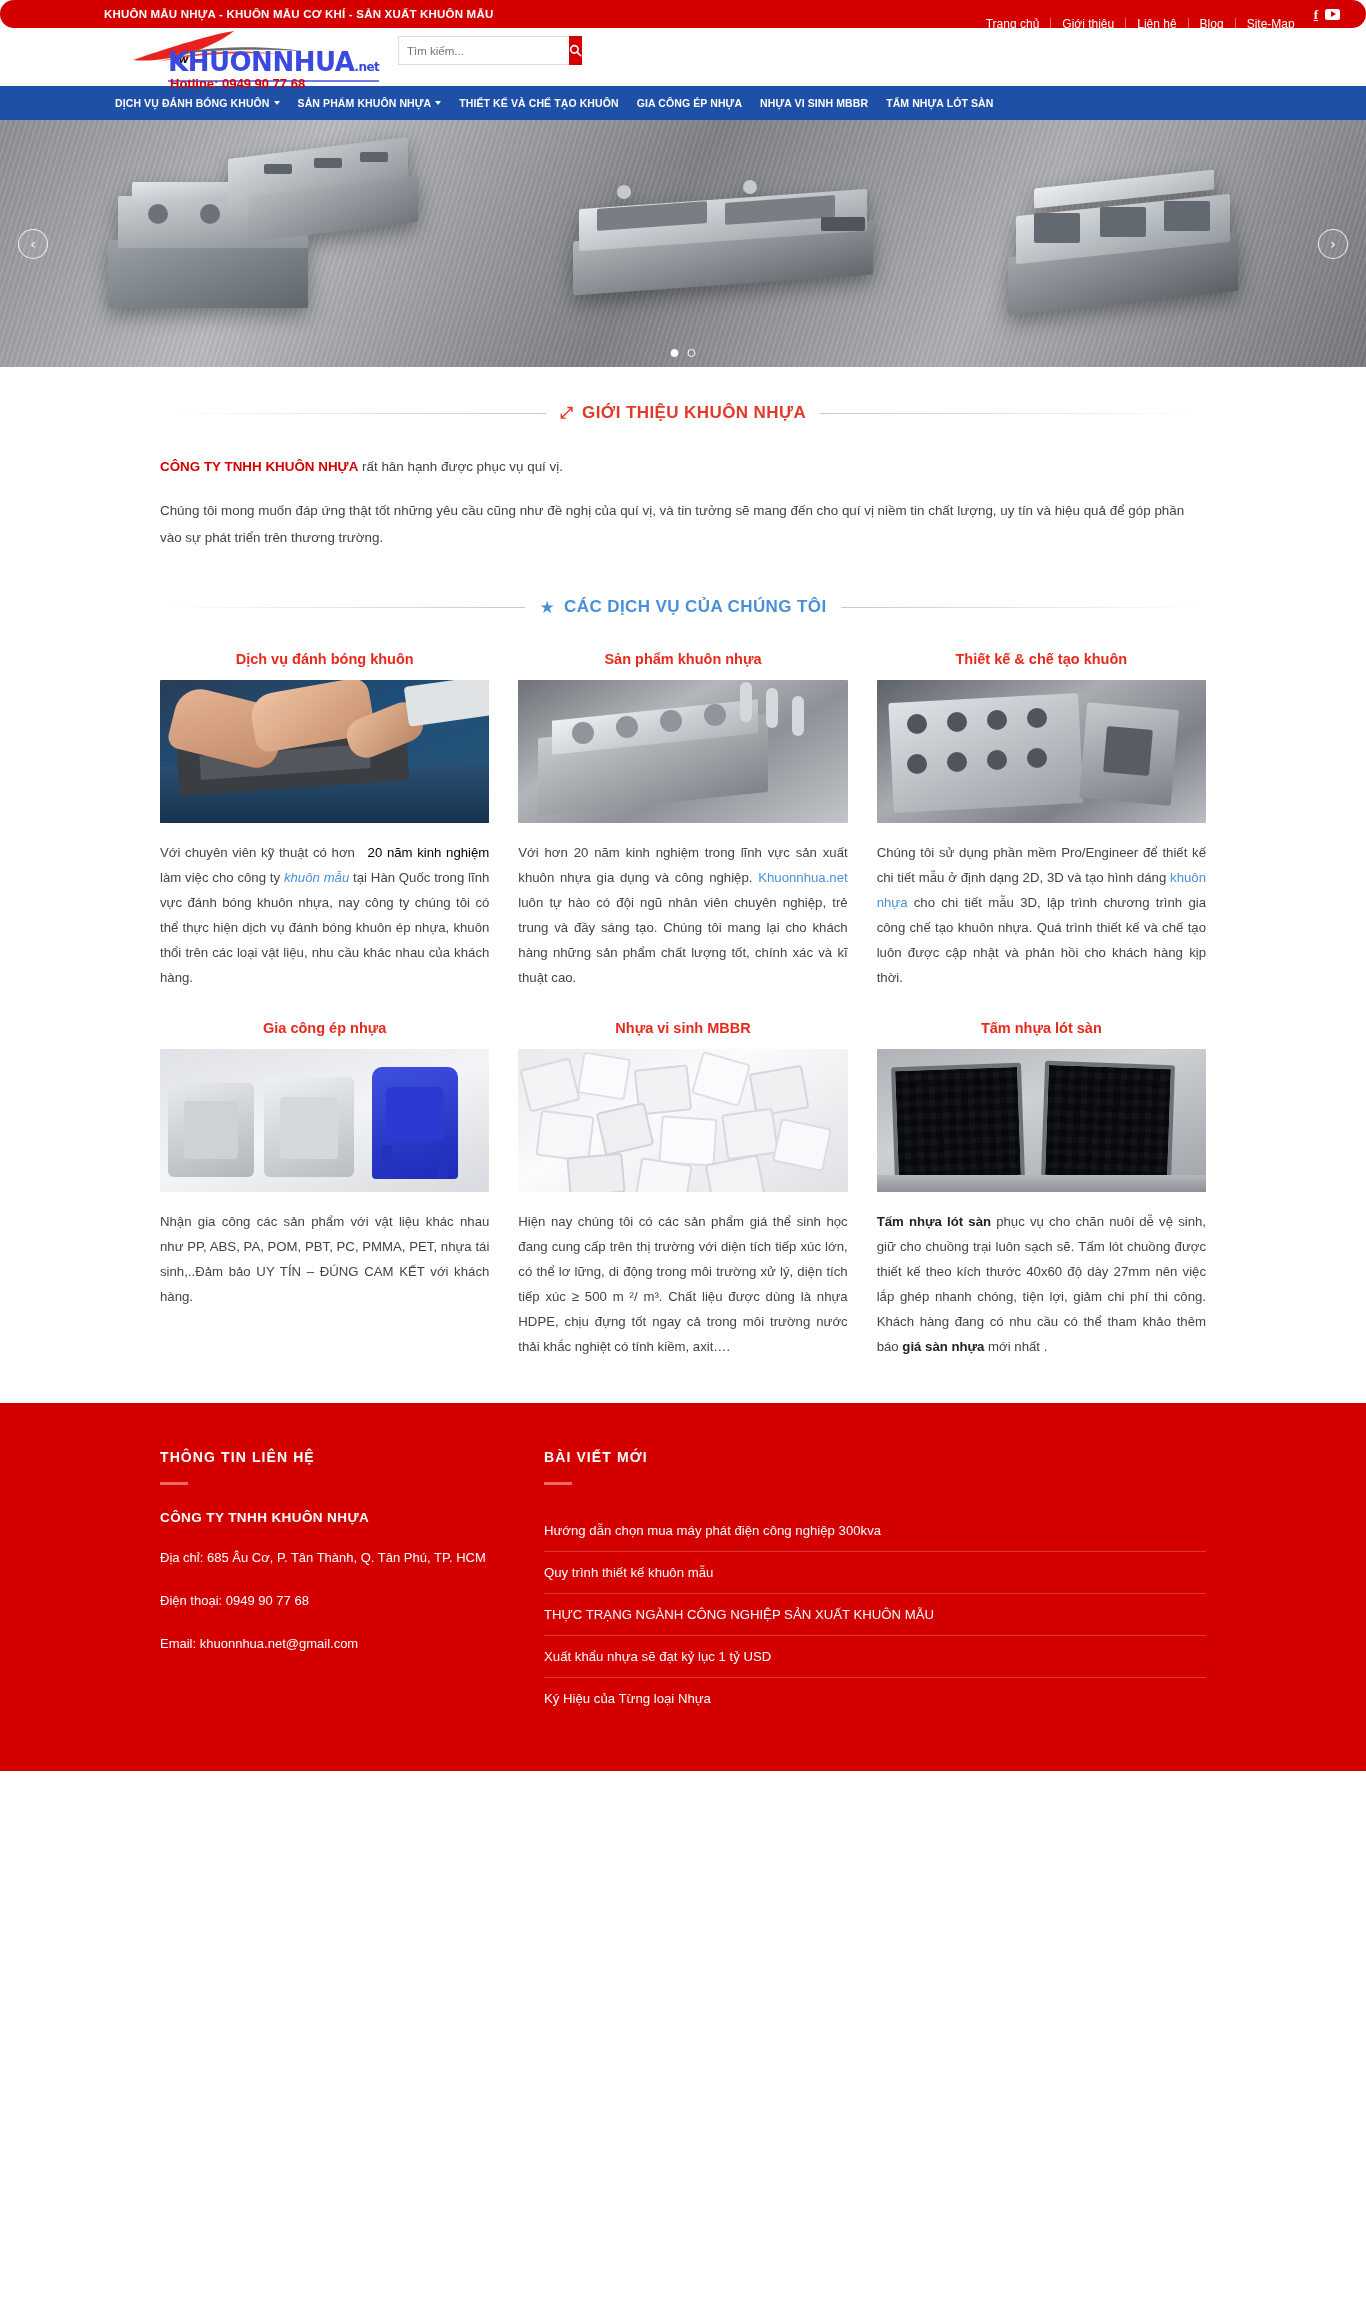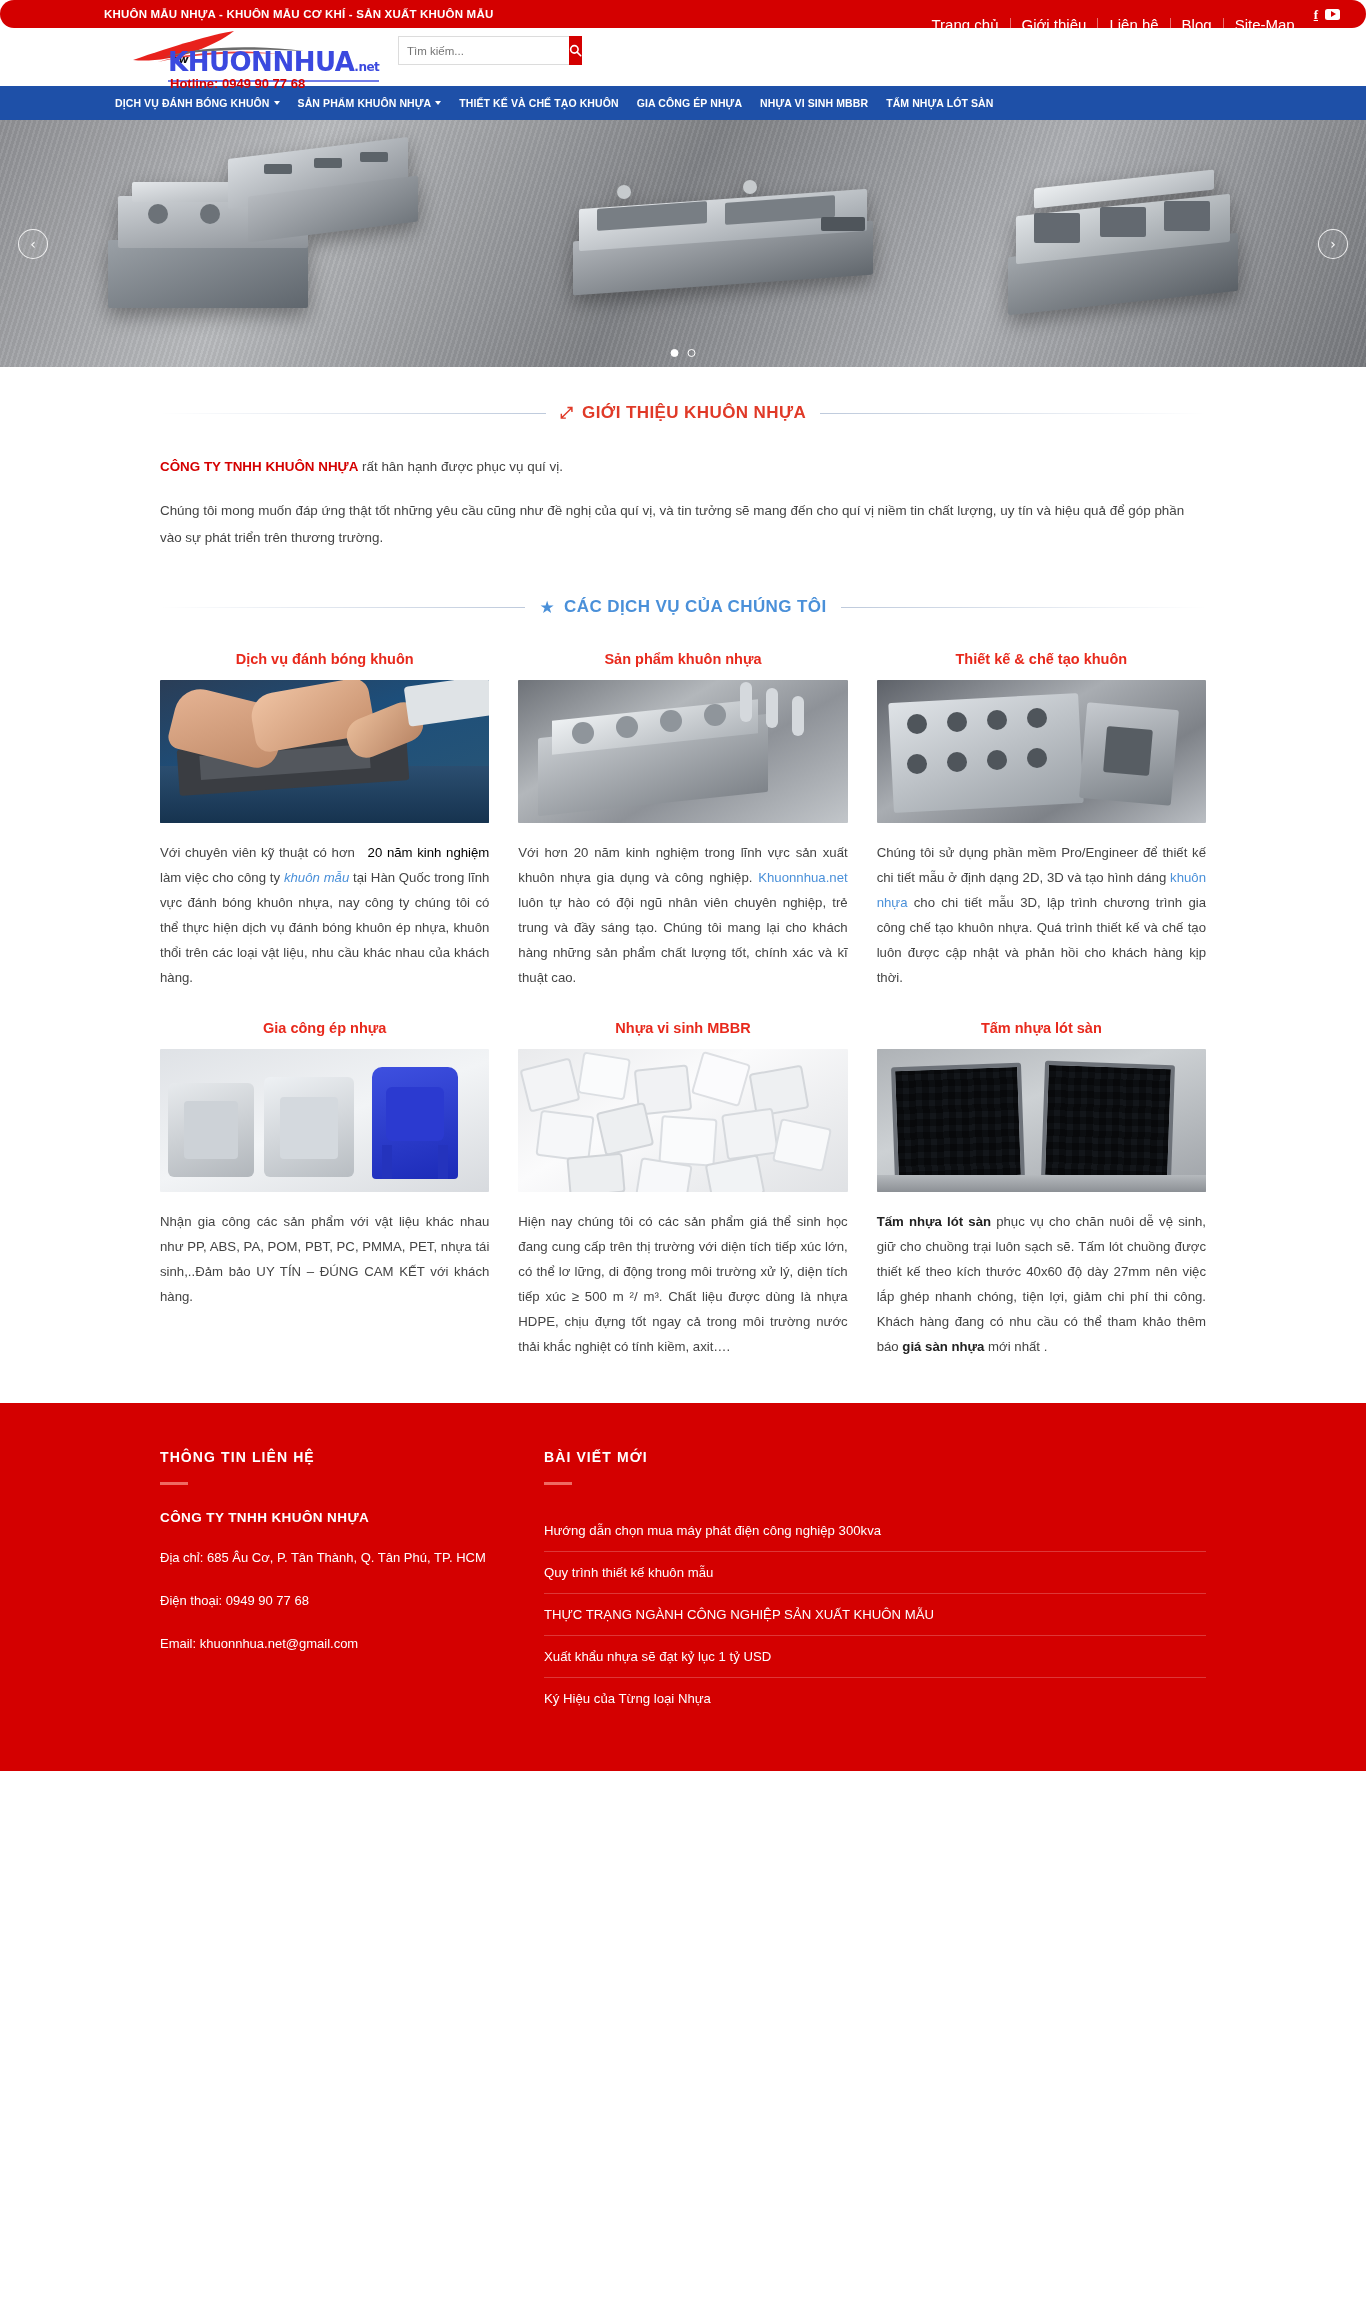--- a/index.html
+++ b/index.html
@@ -26,21 +26,21 @@
   .topbar-tagline {
     font-size: 11.5px;
     font-weight: bold;
     letter-spacing: .2px;
     padding-left: 104px;
     white-space: nowrap;
     text-transform: uppercase;
   }
   .topbar-right { display: flex; align-items: center; gap: 0; }
   .topbar-link {
-    font-size: 15px;
+    font-size: 12px;
     color: #fff;
     text-decoration: none;
     padding: 0 11px;
     border-right: 1px solid rgba(255,255,255,.45);
     line-height: 13px;
     white-space: nowrap;
     margin-top: 20px;
   }
   .topbar-link:last-of-type { border-right: none; }
   .social {

